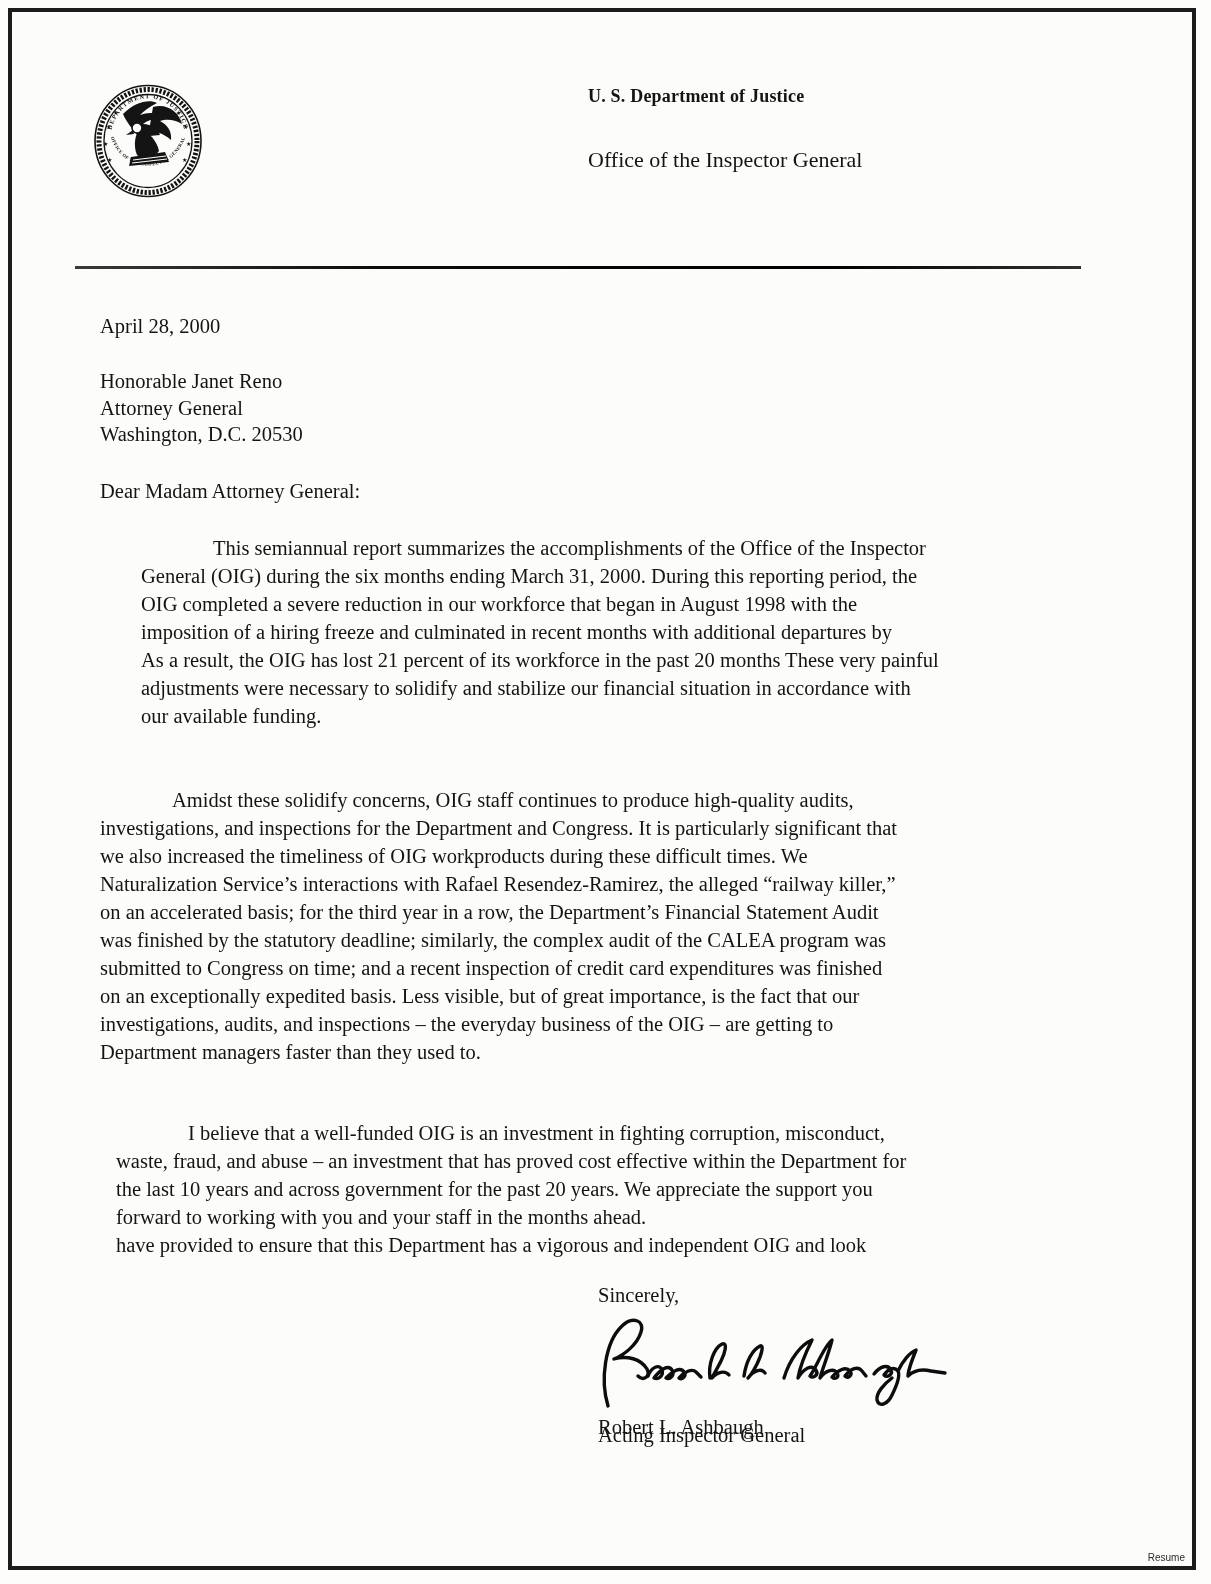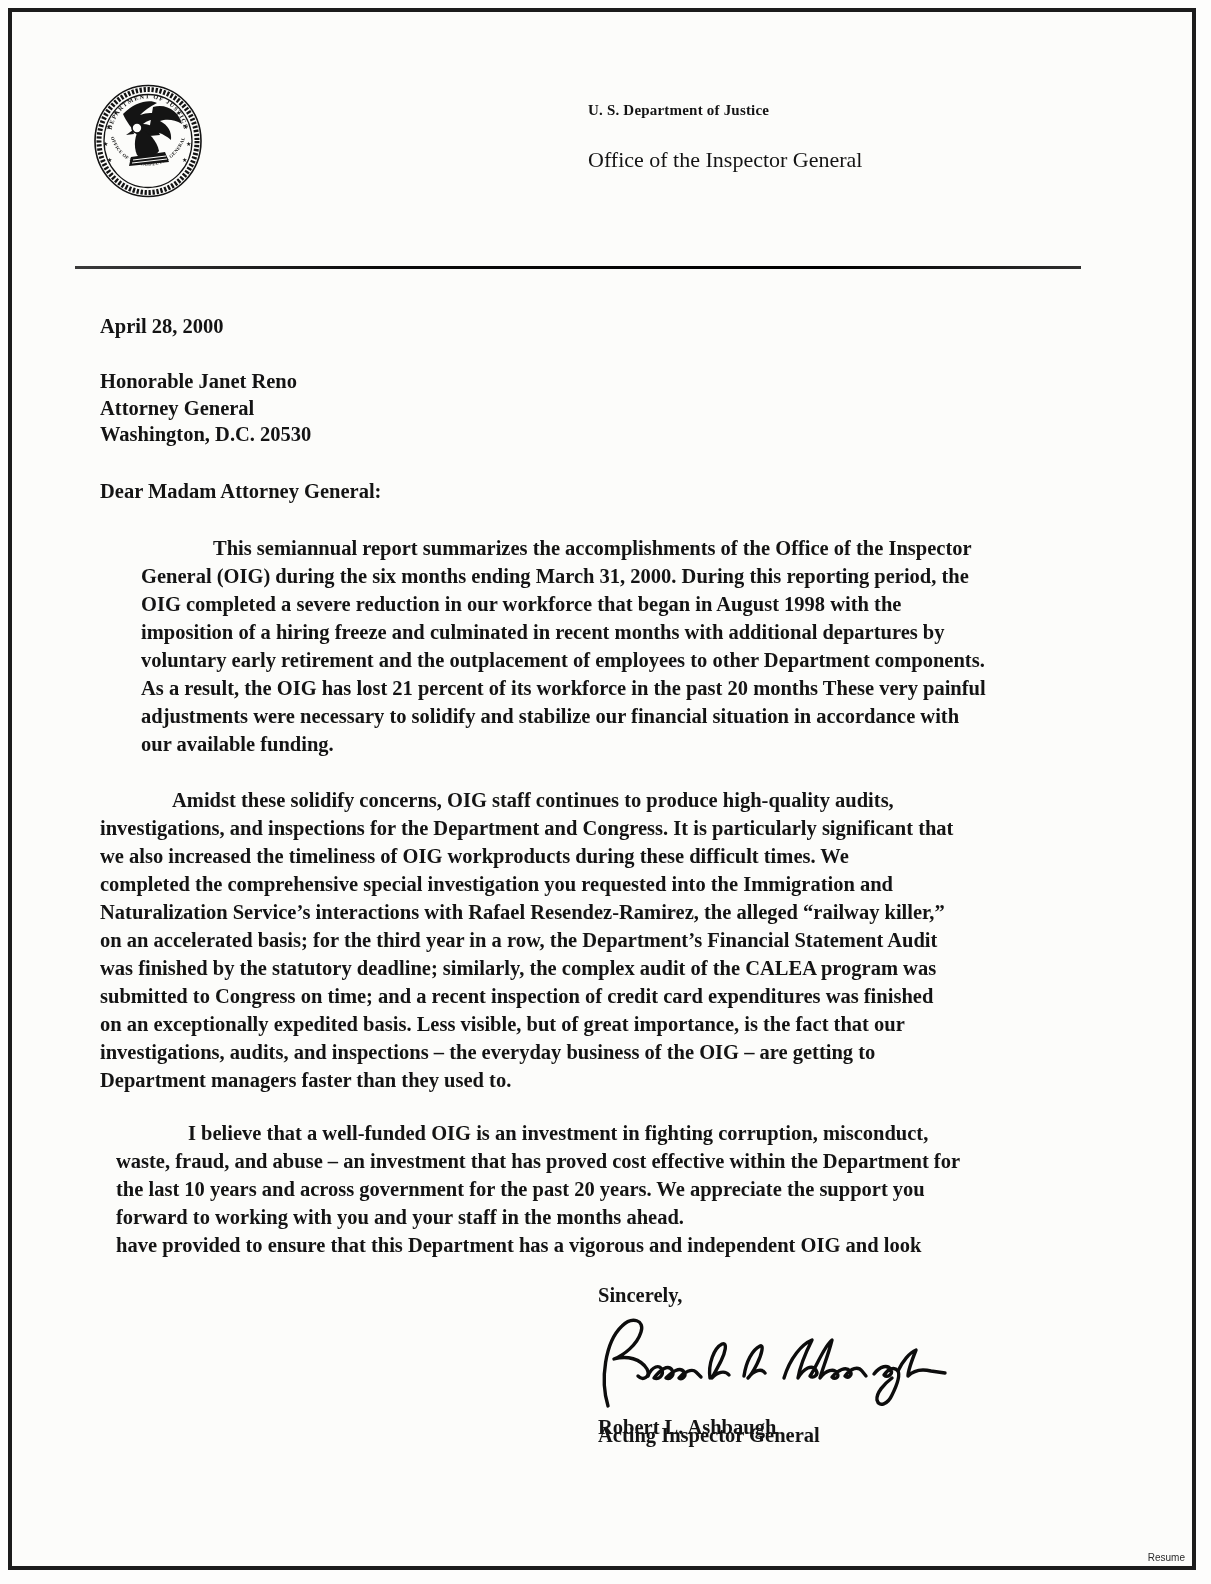--- a/index.html
+++ b/index.html
@@ -8,26 +8,26 @@
     background:#fdfdfc; overflow:hidden;
     font-family:"Liberation Serif", serif;
   }
   .abs { position:absolute; }
   .frame {
     left:8px; top:8px; width:1188px; height:1562px;
     border:4px solid #1c1c1c; background:#fcfcfa;
     box-sizing:border-box; pointer-events:none;
   }
   .ink { color:#141414; }
-  .agency   { left:588px; top:86px;  font-size:15px; font-weight:bold; letter-spacing:0.2px;margin-top:16px; }
+  .agency   { left:588px; top:86px;  font-size:18px; font-weight:bold; letter-spacing:0.2px; }
   .office   { left:588px; top:147px; font-size:22px; }
   .seal     { left:93px;  top:84px;  width:110px; height:114px; }
   .rule     { left:75px;  top:266px; width:1006px; height:3px;
               background:linear-gradient(to right,#3a3a3a 0%,#0c0c0c 30%,#000 75%,#2f2f2f 100%); }
-  .body-text { font-size:20.5px; line-height:28px;font-weight:bold; }
+  .body-text { font-size:20.5px; line-height:28px; }
   .line { white-space:nowrap; }
   .date      { left:100px; top:312px; }
   .recipient { left:100px; top:368px; }
   .recipient .line { line-height:26.5px; }
   .salutation{ left:100px; top:477px; }
   .para1 { left:100px; top:534px;margin-left:41px; }
   .para2 { left:100px; top:786px; }
   .para3 { left:100px; top:1119px;margin-left:16px; }
   .para .line:first-child { text-indent:72px; }
   .closing   { left:598px; top:1281px; }
@@ -92,31 +92,29 @@
     <div class="line">Washington, D.C. 20530</div>
   </div>
 
 <div class="abs salutation ink body-text">Dear Madam Attorney General:</div>
 
 <div class="abs para1 para ink body-text">
     <div class="line">This semiannual report summarizes the accomplishments of the Office of the Inspector</div>
     <div class="line">General (OIG) during the six months ending March 31, 2000. During this reporting period, the</div>
     <div class="line">OIG completed a severe reduction in our workforce that began in August 1998 with the</div>
     <div class="line">imposition of a hiring freeze and culminated in recent months with additional departures by</div>
-    <div class="line">voluntary early retirement and the outplacement of employees to other Department components.</div>
     <div class="line">As a result, the OIG has lost 21 percent of its workforce in the past 20 months These very painful</div>
     <div class="line">adjustments were necessary to solidify and stabilize our financial situation in accordance with</div>
     <div class="line">our available funding.</div>
   </div>
 
 <div class="abs para2 para ink body-text">
     <div class="line">Amidst these solidify concerns, OIG staff continues to produce high-quality audits,</div>
     <div class="line">investigations, and inspections for the Department and Congress. It is particularly significant that</div>
     <div class="line">we also increased the timeliness of OIG workproducts during these difficult times. We</div>
-    <div class="line">completed the comprehensive special investigation you requested into the Immigration and</div>
     <div class="line">Naturalization Service’s interactions with Rafael Resendez-Ramirez, the alleged “railway killer,”</div>
     <div class="line">on an accelerated basis; for the third year in a row, the Department’s Financial Statement Audit</div>
     <div class="line">was finished by the statutory deadline; similarly, the complex audit of the CALEA program was</div>
     <div class="line">submitted to Congress on time; and a recent inspection of credit card expenditures was finished</div>
     <div class="line">on an exceptionally expedited basis. Less visible, but of great importance, is the fact that our</div>
     <div class="line">investigations, audits, and inspections – the everyday business of the OIG – are getting to</div>
     <div class="line">Department managers faster than they used to.</div>
   </div>
 
 <div class="abs para3 para ink body-text">

